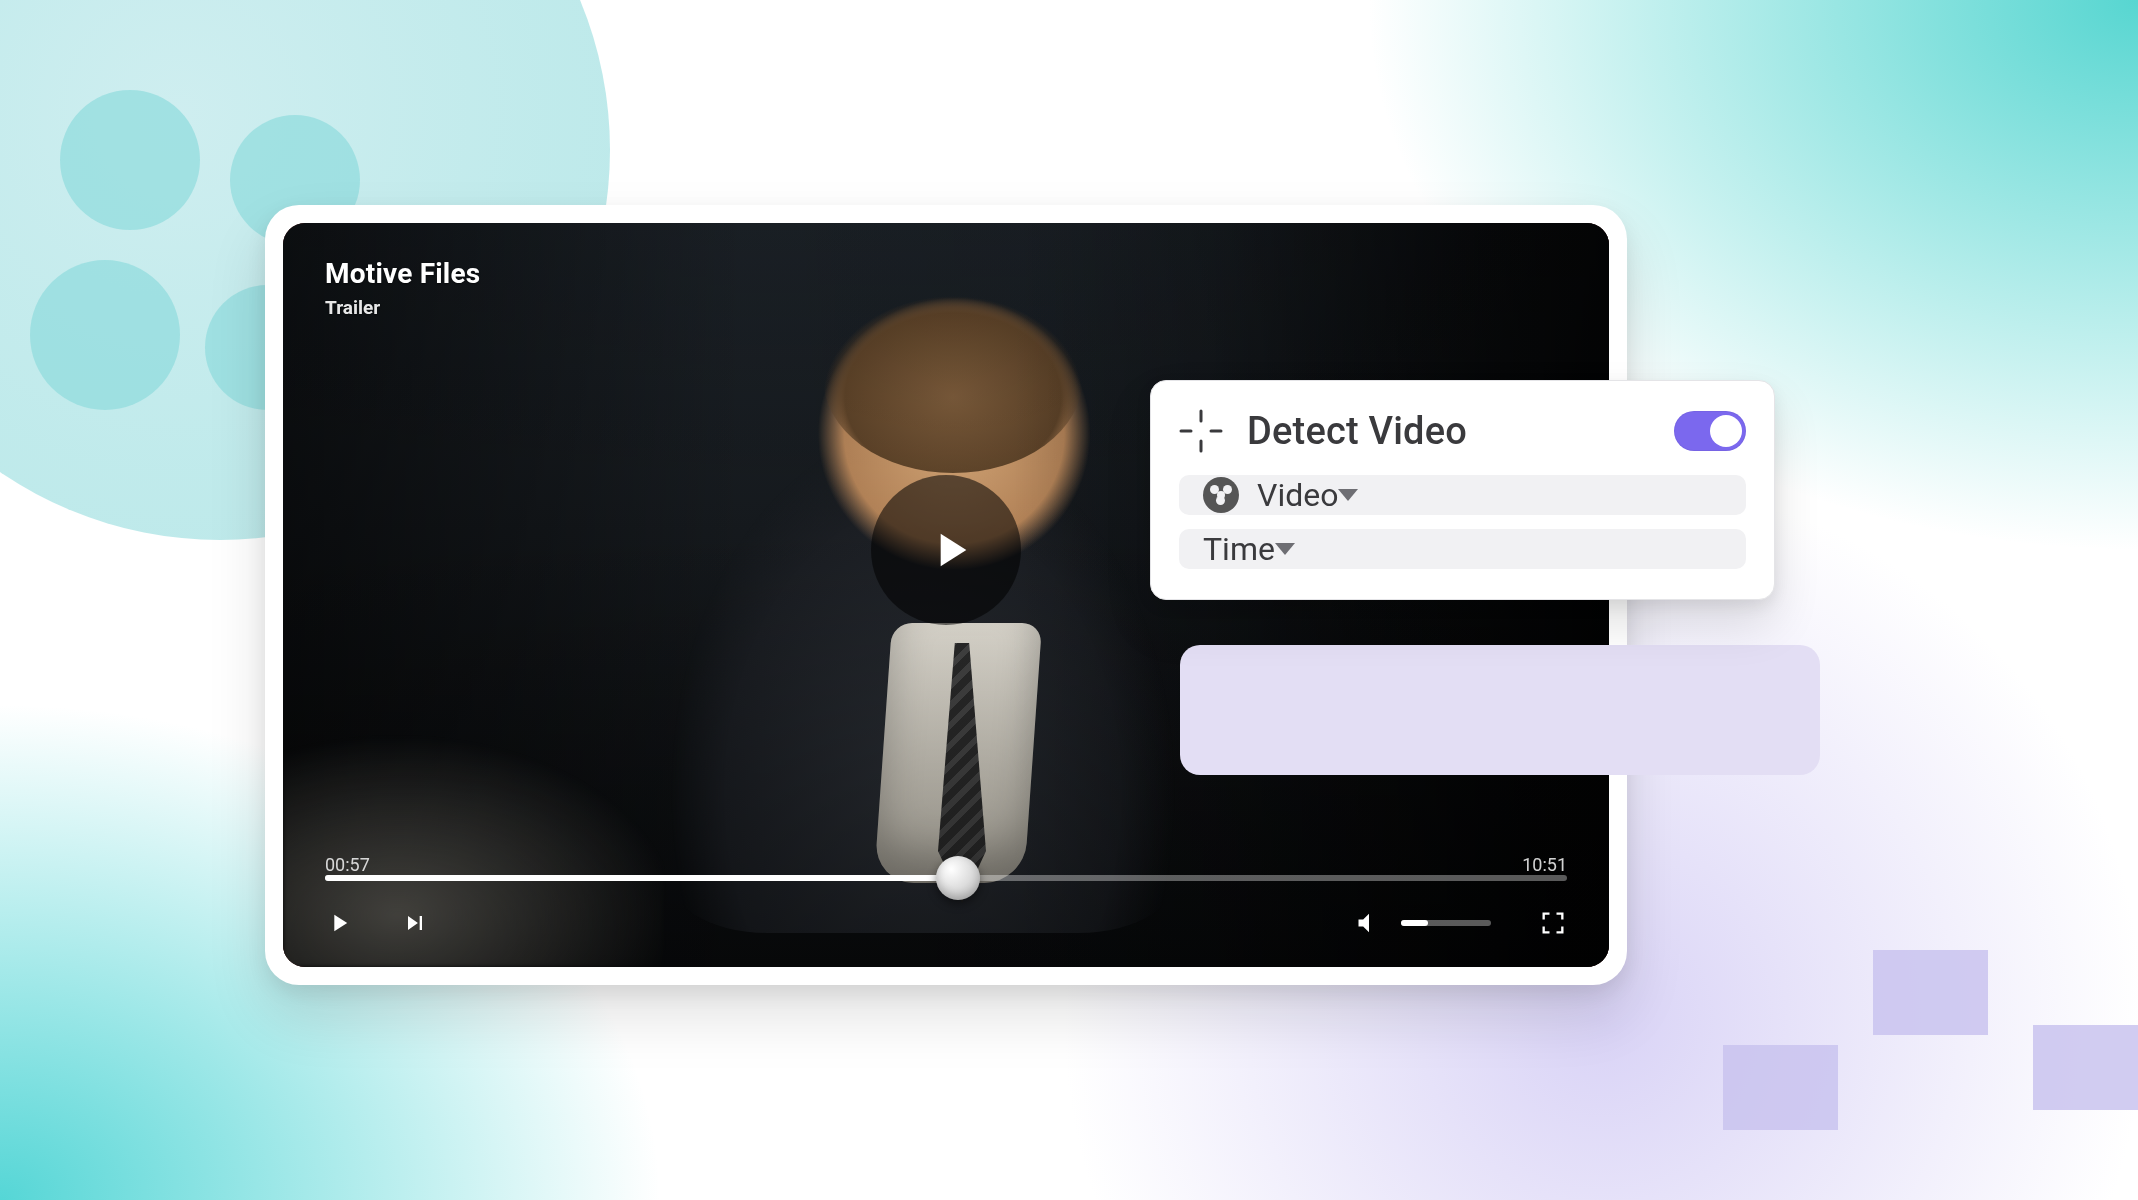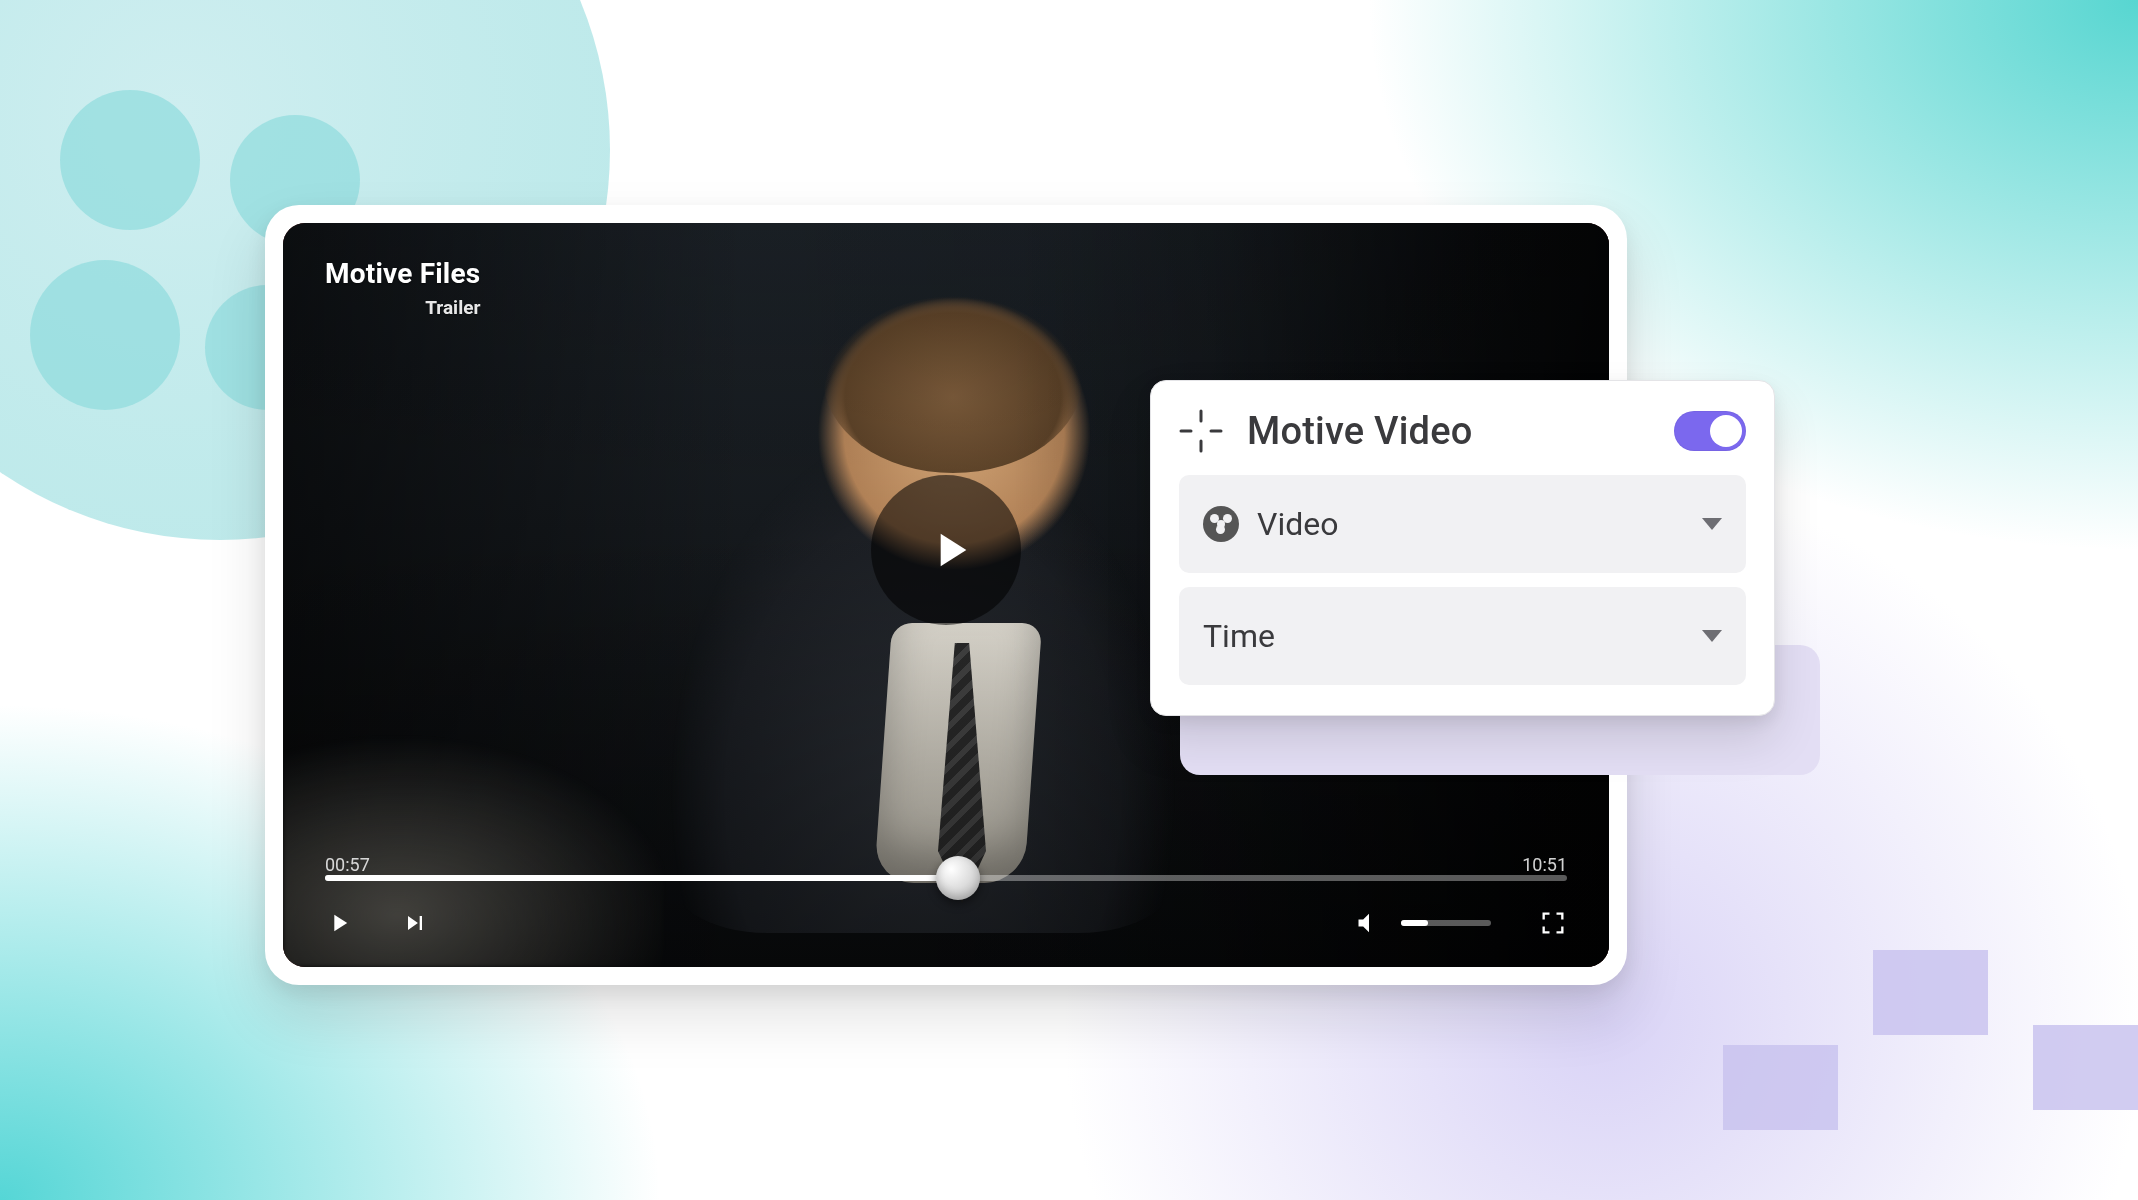--- a/index.html
+++ b/index.html
@@ -45,21 +45,20 @@
     border-radius: 34px;
     padding: 18px;
     box-shadow: 0 30px 60px rgba(0,0,0,0.12), 0 8px 20px rgba(0,0,0,0.08);
   }
   .player {
     position: relative;
     width: 100%; height: 100%;
     border-radius: 22px;
     overflow: hidden;
     background: #7f1d1d;
-    text-align: right;
   }
   
   .frame-bg {
     position: absolute; inset: 0;
     background:
       linear-gradient(90deg, rgba(0,0,0,0.55), rgba(0,0,0,0) 35%, rgba(0,0,0,0.1) 70%, rgba(0,0,0,0.7)),
       linear-gradient(180deg, #1c2228 0%, #121518 60%, #0a0c0e 100%);
   }
   .subject {
     position: absolute;
@@ -166,23 +165,23 @@
   .toggle {
     position:relative; width:72px; height:40px; border-radius:20px;
     background:#7b68ee; cursor:pointer;
     box-shadow: inset 0 0 0 1px rgba(0,0,0,0.04);
   }
   .toggle .knob2 {
     position:absolute; top:4px; right:4px; width:32px; height:32px; border-radius:50%;
     background:#ffffff;
   }
   .pop-row {
-    display:flex; align-items:center; justify-content:space-between;
+    display:flex; align-items:center; justify-content:flex-start;
     background:#f1f1f3; border-radius:10px;
-    padding:30px 24px; margin-top:14px;
+    padding:1px 24px; margin-top:14px;
     cursor:pointer;
   }
   .pop-row:first-of-type { margin-top:0; }
   .pop-row-left { display:flex; align-items:center; gap:18px; }
   .pop-row-label { font-size:32px; color:#3a3a3d; }
   .reel-icon {
     width:36px; height:36px; border-radius:50%;
     background:#555; position:relative; display:inline-block;
   }
   .reel-icon::before, .reel-icon::after {
@@ -274,21 +273,21 @@
         <span class="detect-icon">
           <svg viewBox="0 0 44 44" width="44" height="44">
             <g stroke="#3a3a3d" stroke-width="3" stroke-linecap="round">
               <line x1="22" y1="2" x2="22" y2="12"></line>
               <line x1="22" y1="32" x2="22" y2="42"></line>
               <line x1="2" y1="22" x2="12" y2="22"></line>
               <line x1="32" y1="22" x2="42" y2="22"></line>
             </g>
           </svg>
         </span>
-        <span class="pop-title">Motive Video</span>
+        <span class="pop-title">Detect Video</span>
       </div>
       <div class="toggle">
         <div class="knob2"></div>
       </div>
     </div>
 
     <div class="pop-row">
       <div class="pop-row-left">
         <span class="reel-icon"></span>
         <span class="pop-row-label">Video</span>

